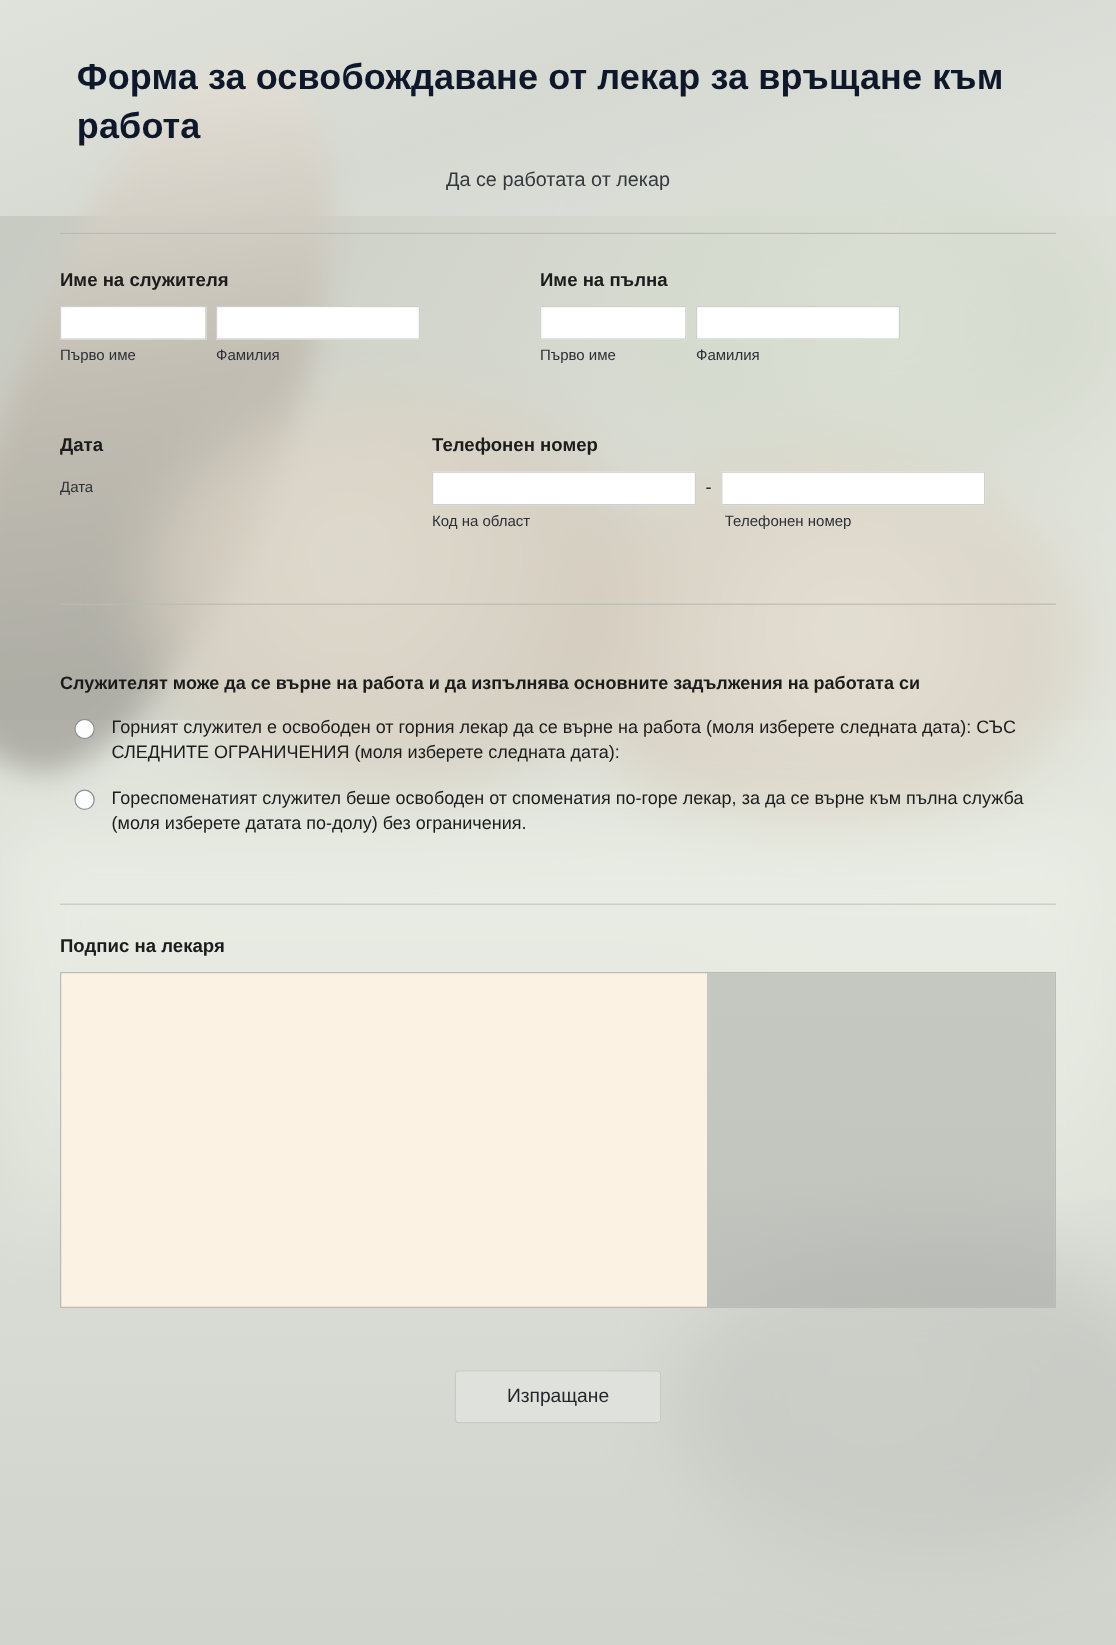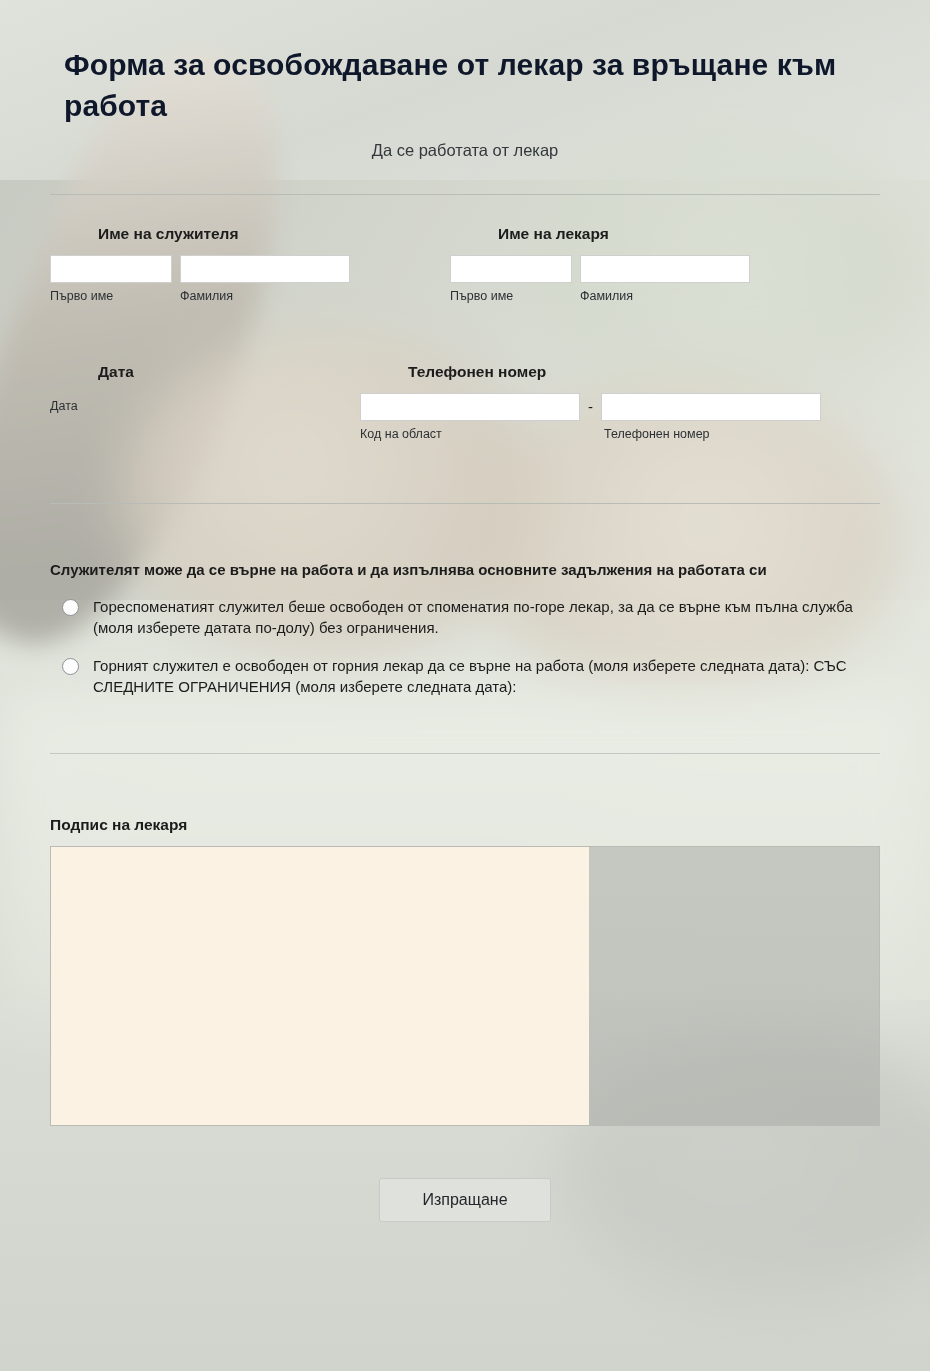--- a/index.html
+++ b/index.html
@@ -124,21 +124,20 @@
     flex-direction: column;
   }
   .col-emp { width: 400px; }
   .col-doc { width: 400px; }
 
   .field-label {
     font-size: 15.5px;
     font-weight: bold;
     color: #1c1c1c;
     margin-bottom: 12px;
-    margin-left: 48px;
   }
 
   .inputs-line {
     display: flex;
     align-items: flex-start;
   }
   .sub-line {
     display: flex;
     margin-top: 6px;
   }
@@ -231,21 +230,21 @@
     flex: 0 0 auto;
     cursor: pointer;
   }
   .radio-text {
     font-size: 15px;
     color: #1c1c1c;
     line-height: 1.42;
     max-width: 800px;
   }
 
-  .sig-section { margin-top: 62px; }
+  .sig-section { margin-top: 26px; }
   .sig-label {
     font-size: 15.5px;
     font-weight: bold;
     color: #1c1c1c;
     margin-bottom: 12px;
   }
   .sig-box {
     height: 278px;
     border: 1px solid #b9bcb6;
     background: linear-gradient(to right, #fcf2e4 0 65%, rgba(168,172,166,.55) 65% 100%);
@@ -302,21 +301,21 @@
         <input class="txt w-last" type="text" placeholder="" style="">
       </div>
       <div class="sub-line">
         <div class="sub-label emp-sub-first">Първо име</div>
         <div class="emp-sub-gap"></div>
         <div class="sub-label">Фамилия</div>
       </div>
     </div>
 
     <div class="col col-doc">
-      <div class="field-label">Име на лекаря</div>
+      <div class="field-label">Име на пълна</div>
       <div class="inputs-line">
         <input class="txt w-first" type="text" placeholder="" style="">
         <div class="gap-8"></div>
         <input class="txt w-last" type="text" placeholder="" style="">
       </div>
       <div class="sub-line">
         <div class="sub-label emp-sub-first">Първо име</div>
         <div class="emp-sub-gap"></div>
         <div class="sub-label">Фамилия</div>
       </div>
@@ -345,26 +344,26 @@
     </div>
   </div>
 
   <div class="divider" style="margin-top:62px"></div>
 
   <div class="section-q">
     <div class="q-label">Служителят може да се върне на работа и да изпълнява основните задължения на работата си</div>
 
     <div class="radio-item">
       <span class="radio"></span>
-      <span class="radio-text">Гореспоменатият служител беше освободен от споменатия по-горе лекар, за да се върне към пълна служба (моля изберете датата по-долу) без ограничения.</span>
+      <span class="radio-text">Горният служител е освободен от горния лекар да се върне на работа (моля изберете следната дата): СЪС СЛЕДНИТЕ ОГРАНИЧЕНИЯ (моля изберете следната дата):</span>
     </div>
 
     <div class="radio-item">
       <span class="radio"></span>
-      <span class="radio-text">Горният служител е освободен от горния лекар да се върне на работа (моля изберете следната дата): СЪС СЛЕДНИТЕ ОГРАНИЧЕНИЯ (моля изберете следната дата):</span>
+      <span class="radio-text">Гореспоменатият служител беше освободен от споменатия по-горе лекар, за да се върне към пълна служба (моля изберете датата по-долу) без ограничения.</span>
     </div>
   </div>
 
   <div class="divider light" style="margin-top:56px"></div>
 
   <div class="sig-section">
     <div class="sig-label">Подпис на лекаря</div>
     <div class="sig-box"></div>
   </div>
 

